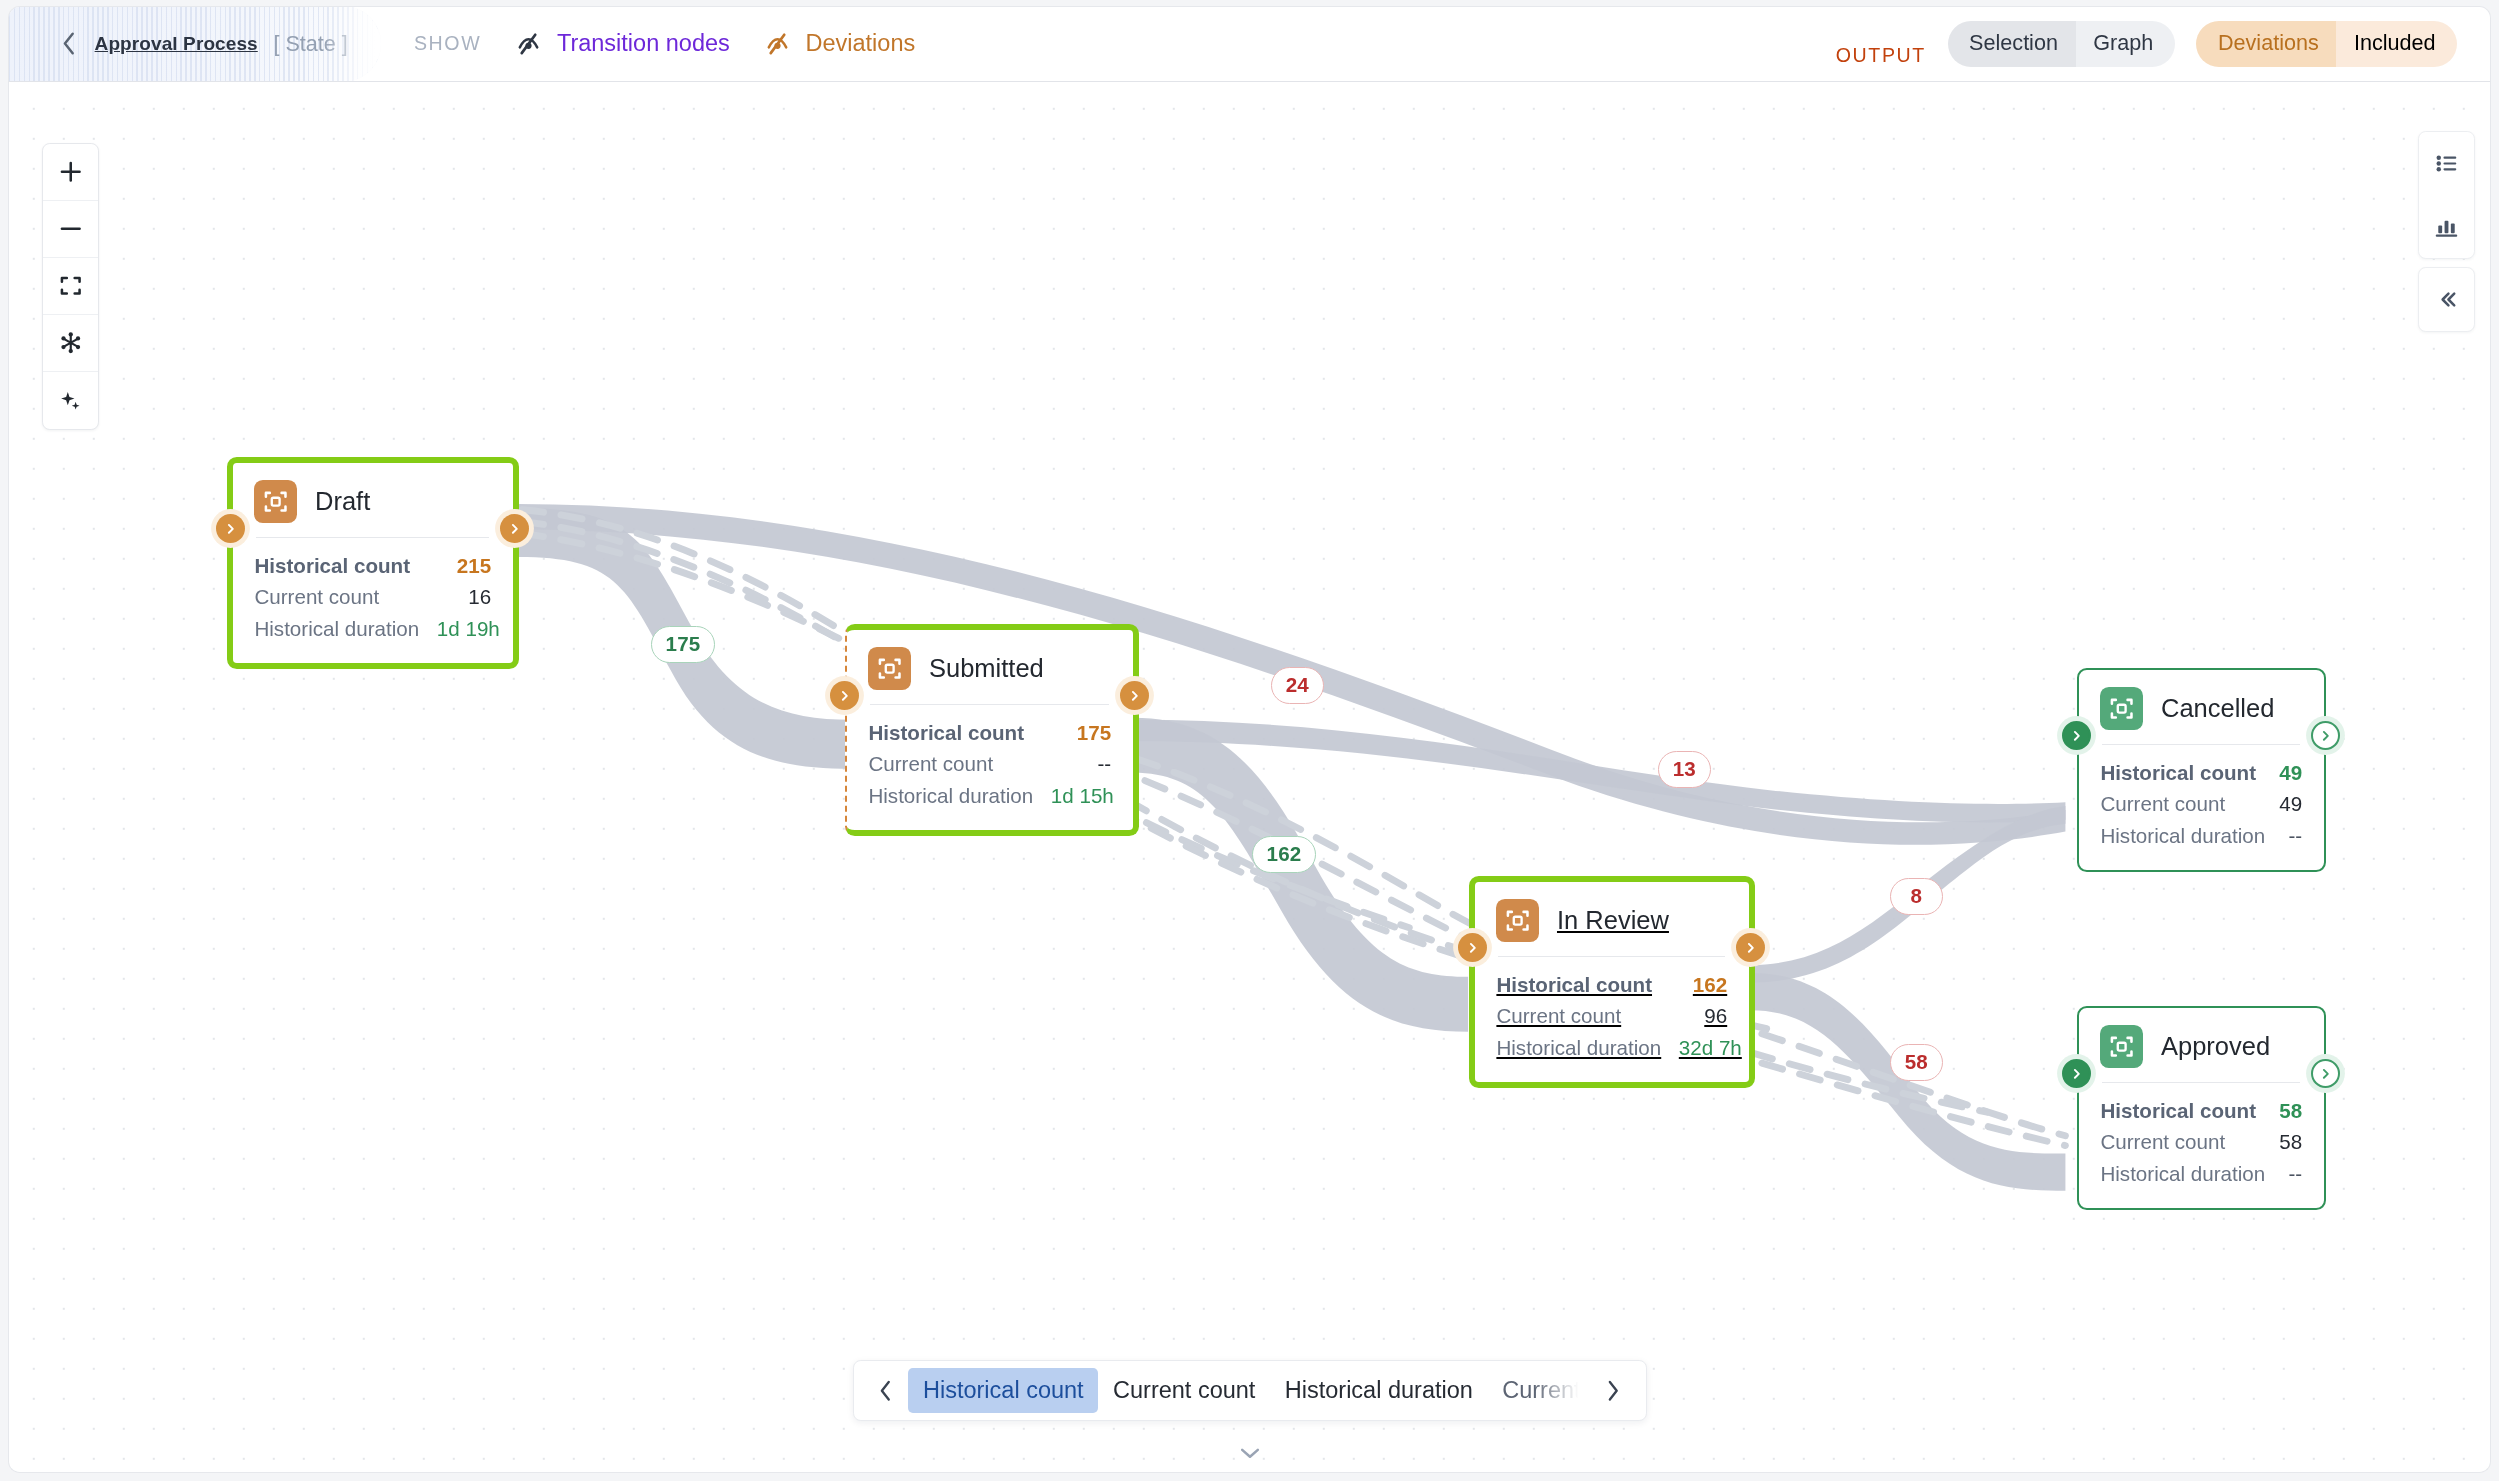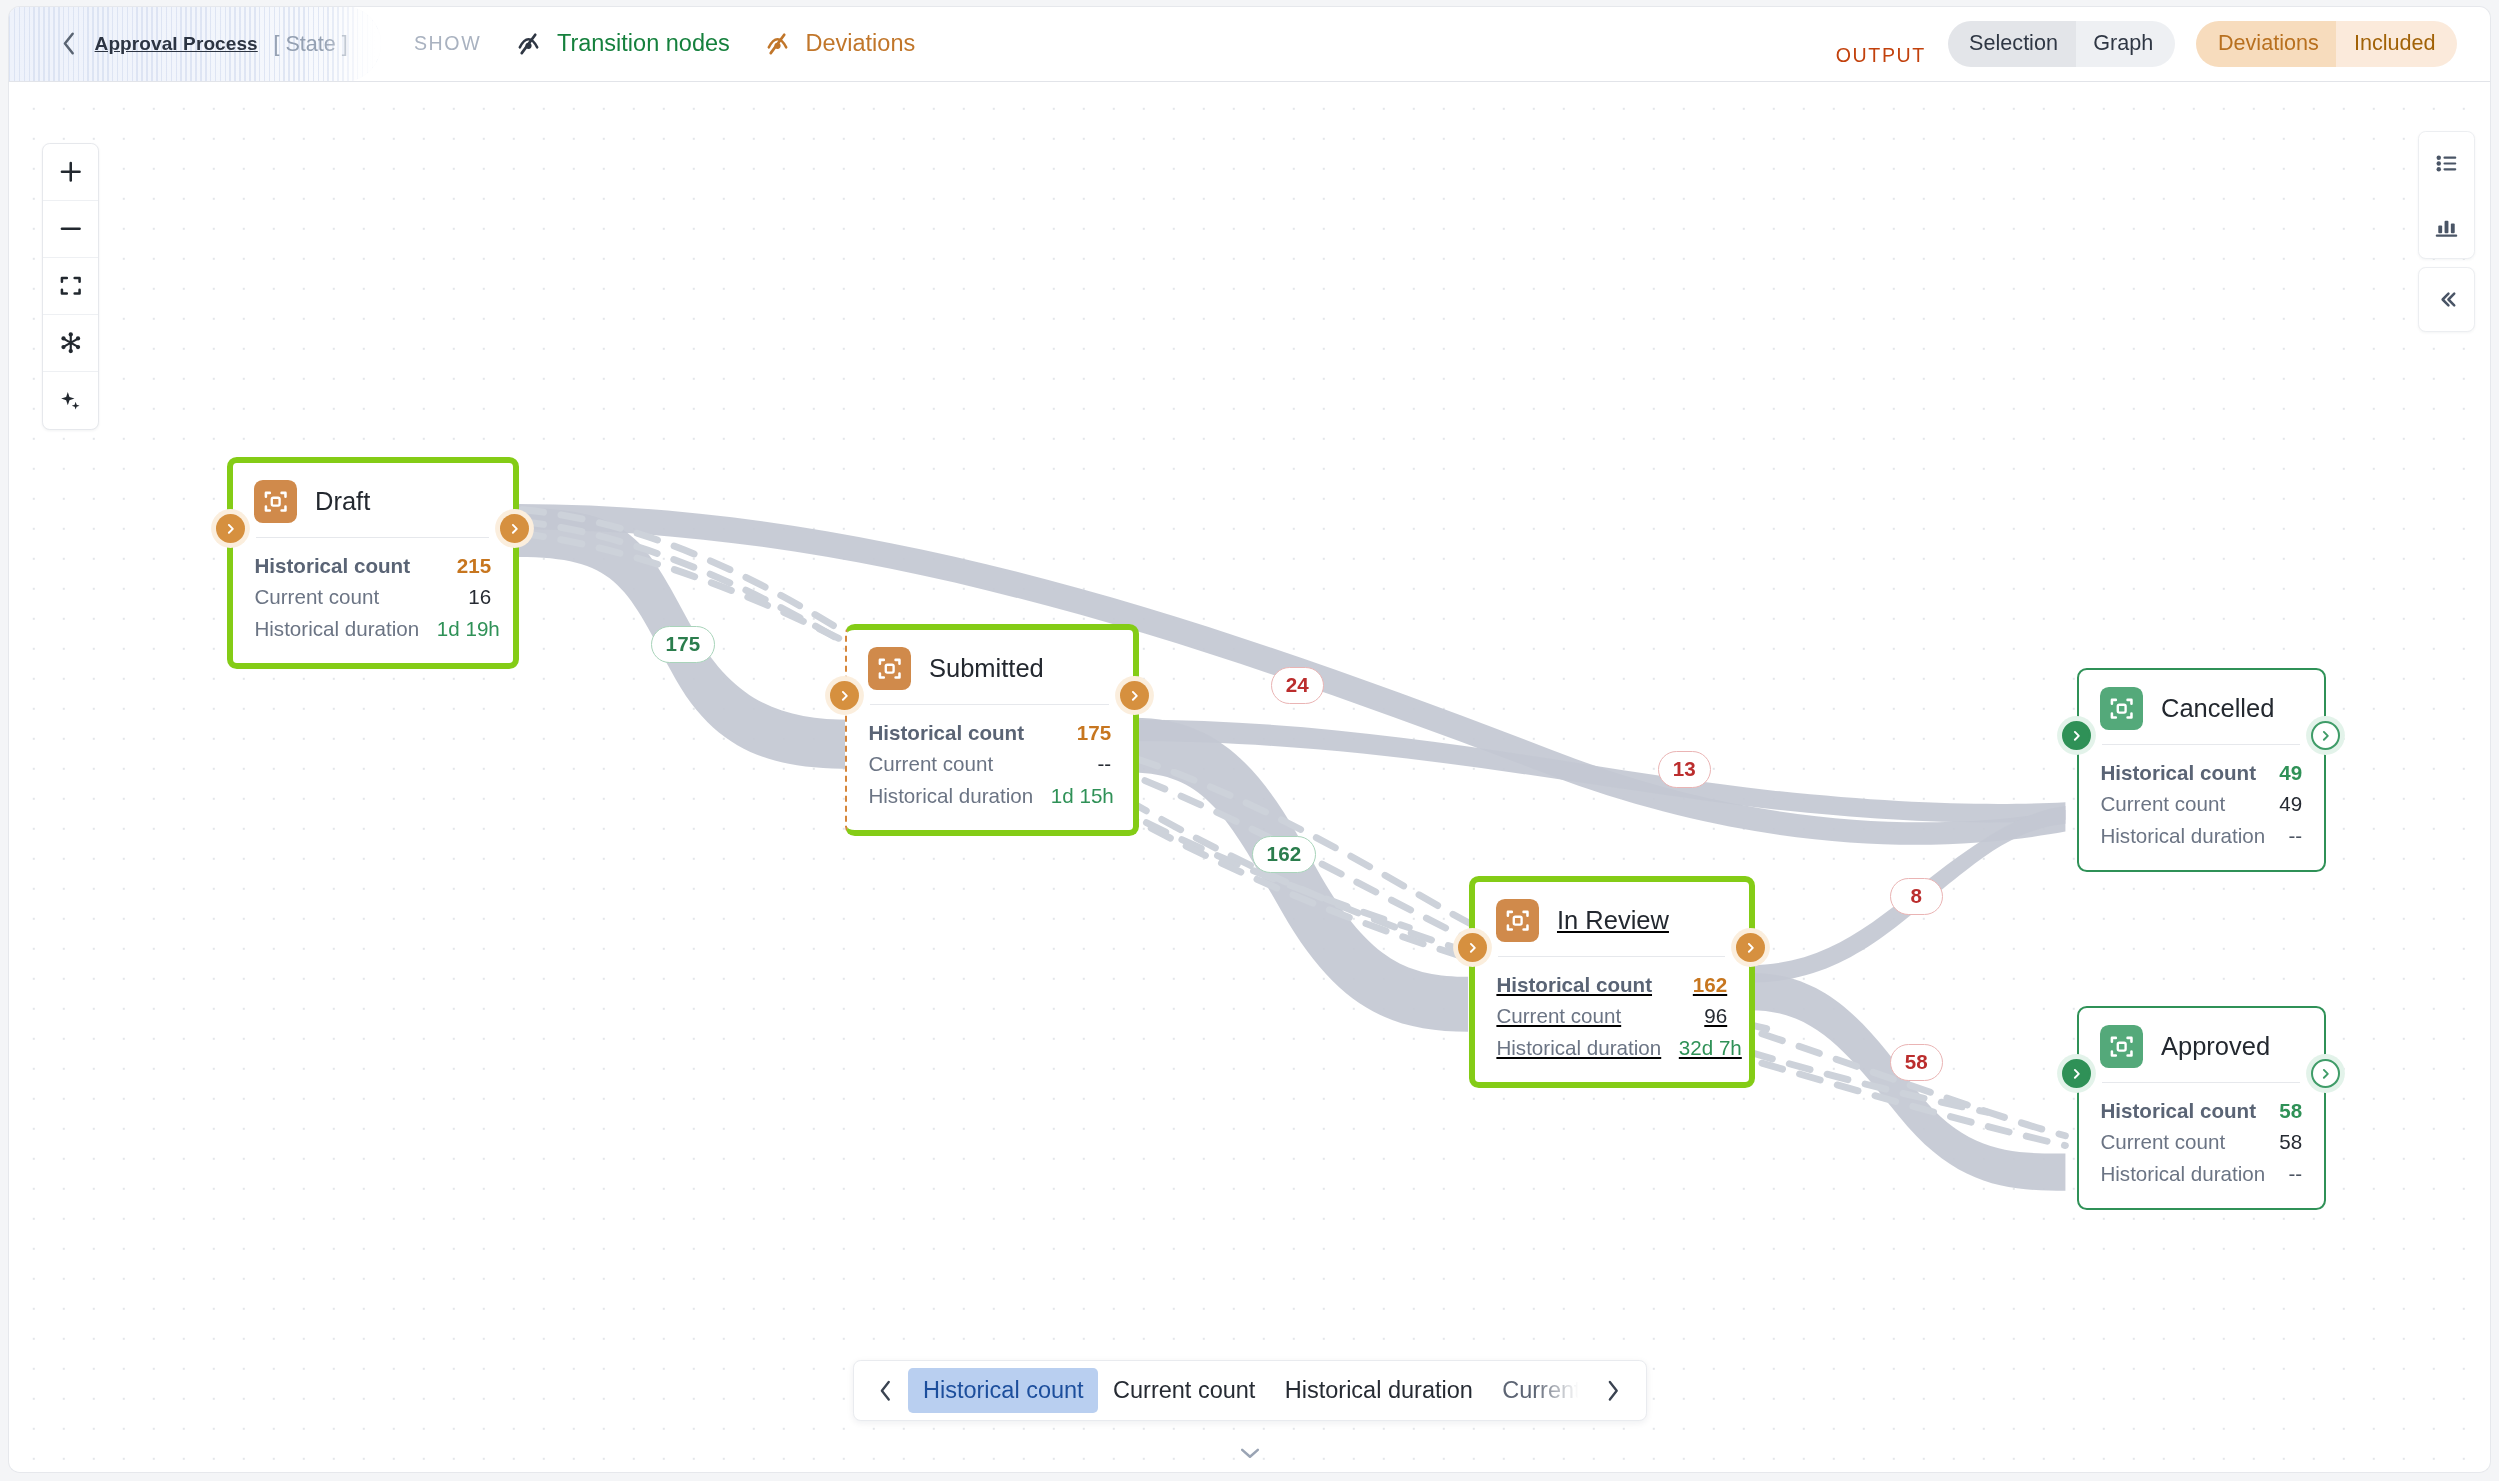--- a/index.html
+++ b/index.html
@@ -65,38 +65,38 @@
     display:flex; align-items:center; gap: 33px;
     margin-left: 33px;
   }
   .show-label {
     font-size: 19.6px; letter-spacing: 1.6px; color:#a9b2c0; font-weight:400;
     white-space: nowrap;
   }
   .toggle-item {
     display:flex; align-items:center; gap:13.7px; cursor:pointer; white-space:nowrap;
   }
-  .toggle-item .tg-label { font-size: 23.5px; color:#15803d; }
+  .toggle-item .tg-label { font-size: 23.5px; color:#6d28d9; }
   .toggle-item.accent .tg-label { color:#c1762a; }
   .tg-icon { width:29px; height:29px; flex:none; display:block; }
 
   .hdr-right {
     margin-left:auto; display:flex; align-items:center; gap:21.6px; padding-right:33px;
   }
   .output-label {
     font-size: 19.6px; letter-spacing:1.6px; color:#c2410c; white-space:nowrap;margin-top:24px;
   }
   .pill {
     display:flex; align-items:center; border-radius: 979px; overflow:hidden;
     font-size: 21.6px; white-space:nowrap; cursor:pointer;
   }
   .pill.gray .pk { background:#e3e5e9; color:#2f3744; padding: 8.8px 17.6px 10.8px 21.6px; }
   .pill.gray .pv { background:#eef0f3; color:#2f3744; padding: 8.8px 21.6px 10.8px 17.6px; }
   .pill.amber .pk { background:#f7dcbd; color:#b8701f; padding: 8.8px 17.6px 10.8px 21.6px; }
-  .pill.amber .pv { background:#fbeadb; color:#a16207; padding: 8.8px 21.6px 10.8px 17.6px; }
+  .pill.amber .pv { background:#fbeadb; color:#000000; padding: 8.8px 21.6px 10.8px 17.6px; }
 
   
   .canvas-wrap {
     position: relative;
     height: calc(1481px - 5.9px - 76px - 7.8px);
     background: #ffffff;
     border: 1px solid #e6e8ec;
     border-top: none;
     border-radius: 0 0 11.8px 11.8px;
     overflow: hidden;

